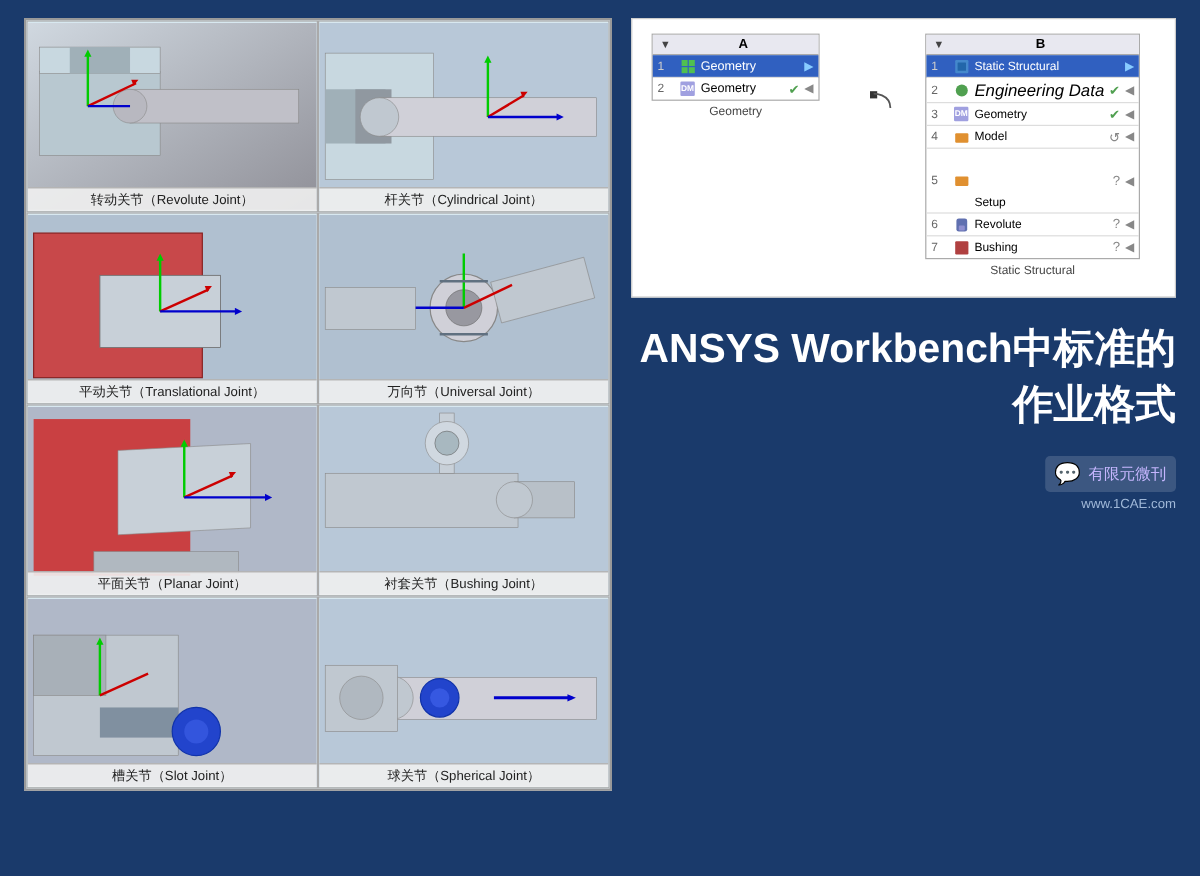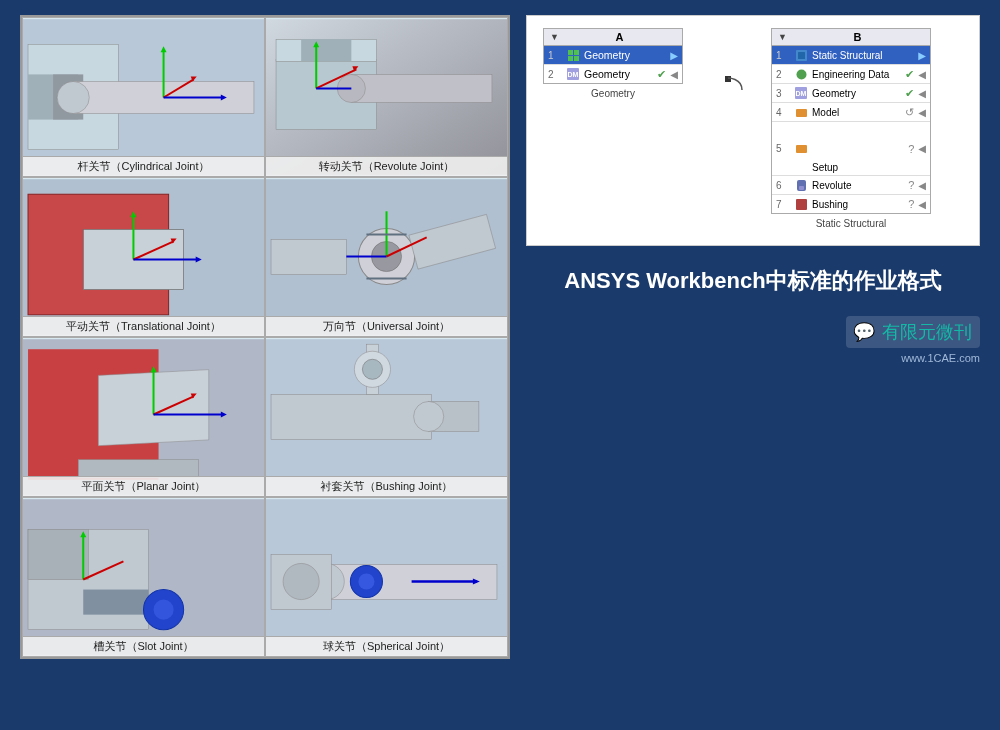--- a/index.html
+++ b/index.html
@@ -144,44 +144,44 @@
       width: 12px; height: 12px;
       border-radius: 1px;
       font-size: 7px;
       display: flex; align-items: center; justify-content: center;
       color: white; font-weight: bold;
     }
 
     
     .main-title {
       color: white;
-      font-size: 22px;
+      font-size: 34px;
       font-weight: bold;
-      text-align: center;
+      text-align: right;
       padding: 8px 0;
       font-family: 'SimHei', 'Microsoft YaHei', Arial, sans-serif;
     }
 
     .wechat-badge {
       background: rgba(255,255,255,0.15);
       border-radius: 4px;
       padding: 4px 8px;
       display: flex;
       align-items: center;
       gap: 6px;
     }
 
     .wechat-icon {
       color: #50d050;
       font-size: 18px;
     }
 
     .wechat-text {
-      color: #14b8a6;
-      font-size: 18px;
+      color: #c4b5fd;
+      font-size: 13px;
       font-family: 'SimHei', 'Microsoft YaHei', Arial, sans-serif;
     }
 
     .website-text {
       color: #a0b8d8;
       font-size: 11px;
     }
 
     .table-label {
       font-size: 10px;
@@ -198,43 +198,20 @@
     }
 
   </style>
 </head>
 <body>
 
 <div class="main-container">
 
   <div class="left-panel">
     <div class="joint-grid">
-
-      <div class="joint-cell">
-        <svg class="joint-svg" viewBox="0 0 240 155">
-          <rect x="0" y="0" width="240" height="155" fill="#b8c8d8"></rect>
-
-          <rect x="5" y="25" width="90" height="105" fill="#c8d8e0" stroke="#888" stroke-width="0.5"></rect>
-          <rect x="5" y="55" width="50" height="45" fill="#a0b0b8"></rect>
-          <rect x="30" y="55" width="30" height="45" fill="#9098a0"></rect>
-
-          <rect x="50" y="62" width="180" height="32" fill="#d0d0d8" stroke="#888" stroke-width="0.5"></rect>
-          <ellipse cx="50" cy="78" rx="16" ry="16" fill="#c0c8d0" stroke="#888" stroke-width="0.5"></ellipse>
-
-          <line x1="140" y1="78" x2="140" y2="30" stroke="#00cc00" stroke-width="2"></line>
-          <line x1="140" y1="78" x2="170" y2="60" stroke="#cc0000" stroke-width="2"></line>
-          <line x1="140" y1="78" x2="200" y2="78" stroke="#0000cc" stroke-width="2"></line>
-          <polygon points="140,27 137,33 143,33" fill="#00cc00"></polygon>
-          <polygon points="173,57 169,62 167,57" fill="#cc0000"></polygon>
-          <polygon points="203,78 197,75 197,81" fill="#0000cc"></polygon>
-        </svg>
-        <div class="joint-label">
-          <span>杆关节</span>（<span>Cylindrical Joint</span>）
-        </div>
-      </div>
 
       <div class="joint-cell">
         <svg class="joint-svg" viewBox="0 0 240 155">
           <defs>
             <linearGradient id="grayGrad1" x1="0%" y1="0%" x2="100%" y2="100%">
               <stop offset="0%" style="stop-color:#d0d8e0"></stop>
               <stop offset="100%" style="stop-color:#909098"></stop>
             </linearGradient>
           </defs>
           <rect x="0" y="0" width="240" height="155" fill="url(#grayGrad1)"></rect>
@@ -252,20 +229,43 @@
           <polygon points="50,22 47,28 53,28" fill="#00cc00"></polygon>
           <polygon points="92,47 88,52 86,47" fill="#cc0000"></polygon>
         </svg>
         <div class="joint-label">
           <span>转动关节</span>（<span>Revolute Joint</span>）
         </div>
       </div>
 
       <div class="joint-cell">
         <svg class="joint-svg" viewBox="0 0 240 155">
+          <rect x="0" y="0" width="240" height="155" fill="#b8c8d8"></rect>
+
+          <rect x="5" y="25" width="90" height="105" fill="#c8d8e0" stroke="#888" stroke-width="0.5"></rect>
+          <rect x="5" y="55" width="50" height="45" fill="#a0b0b8"></rect>
+          <rect x="30" y="55" width="30" height="45" fill="#9098a0"></rect>
+
+          <rect x="50" y="62" width="180" height="32" fill="#d0d0d8" stroke="#888" stroke-width="0.5"></rect>
+          <ellipse cx="50" cy="78" rx="16" ry="16" fill="#c0c8d0" stroke="#888" stroke-width="0.5"></ellipse>
+
+          <line x1="140" y1="78" x2="140" y2="30" stroke="#00cc00" stroke-width="2"></line>
+          <line x1="140" y1="78" x2="170" y2="60" stroke="#cc0000" stroke-width="2"></line>
+          <line x1="140" y1="78" x2="200" y2="78" stroke="#0000cc" stroke-width="2"></line>
+          <polygon points="140,27 137,33 143,33" fill="#00cc00"></polygon>
+          <polygon points="173,57 169,62 167,57" fill="#cc0000"></polygon>
+          <polygon points="203,78 197,75 197,81" fill="#0000cc"></polygon>
+        </svg>
+        <div class="joint-label">
+          <span>杆关节</span>（<span>Cylindrical Joint</span>）
+        </div>
+      </div>
+
+      <div class="joint-cell">
+        <svg class="joint-svg" viewBox="0 0 240 155">
           <rect x="0" y="0" width="240" height="155" fill="#b0c0d0"></rect>
 
           <rect x="5" y="15" width="140" height="120" fill="#cc3333" opacity="0.85"></rect>
           <rect x="5" y="15" width="140" height="120" fill="none" stroke="#882222" stroke-width="1"></rect>
 
           <rect x="60" y="50" width="100" height="60" fill="#c8d0d8" stroke="#888" stroke-width="0.5"></rect>
           <rect x="60" y="50" width="100" height="60" fill="none" stroke="#666" stroke-width="0.5"></rect>
 
           <line x1="110" y1="80" x2="110" y2="35" stroke="#00cc00" stroke-width="2"></line>
           <line x1="110" y1="80" x2="150" y2="62" stroke="#cc0000" stroke-width="2"></line>
@@ -453,21 +453,21 @@
               <span style="color:#88ccff; font-size:10px;">▶</span>
             </div>
 
             <div class="diagram-row">
               <span class="row-num" style="color:#666;">2</span>
               <span class="row-icon">
                 <svg width="13" height="13" viewBox="0 0 13 13">
                     <ellipse cx="6.5" cy="6.5" rx="5" ry="5" fill="#50a050"></ellipse>
                   </svg>
               </span>
-              <span class="row-text" style="font-size:10px;">Engineering Data</span>
+              <span class="row-text" style="font-size:14px;font-style:italic;">Engineering Data</span>
               <span style="color:#50a050; font-size:11px;">✔</span>
               <span class="row-arrow">◀</span>
             </div>
 
             <div class="diagram-row">
               <span class="row-num" style="color:#666;">3</span>
               <span class="row-icon">
                 <div class="icon-dm">DM</div>
               </span>
               <span class="row-text" style="font-size:10px;">Geometry</span>

